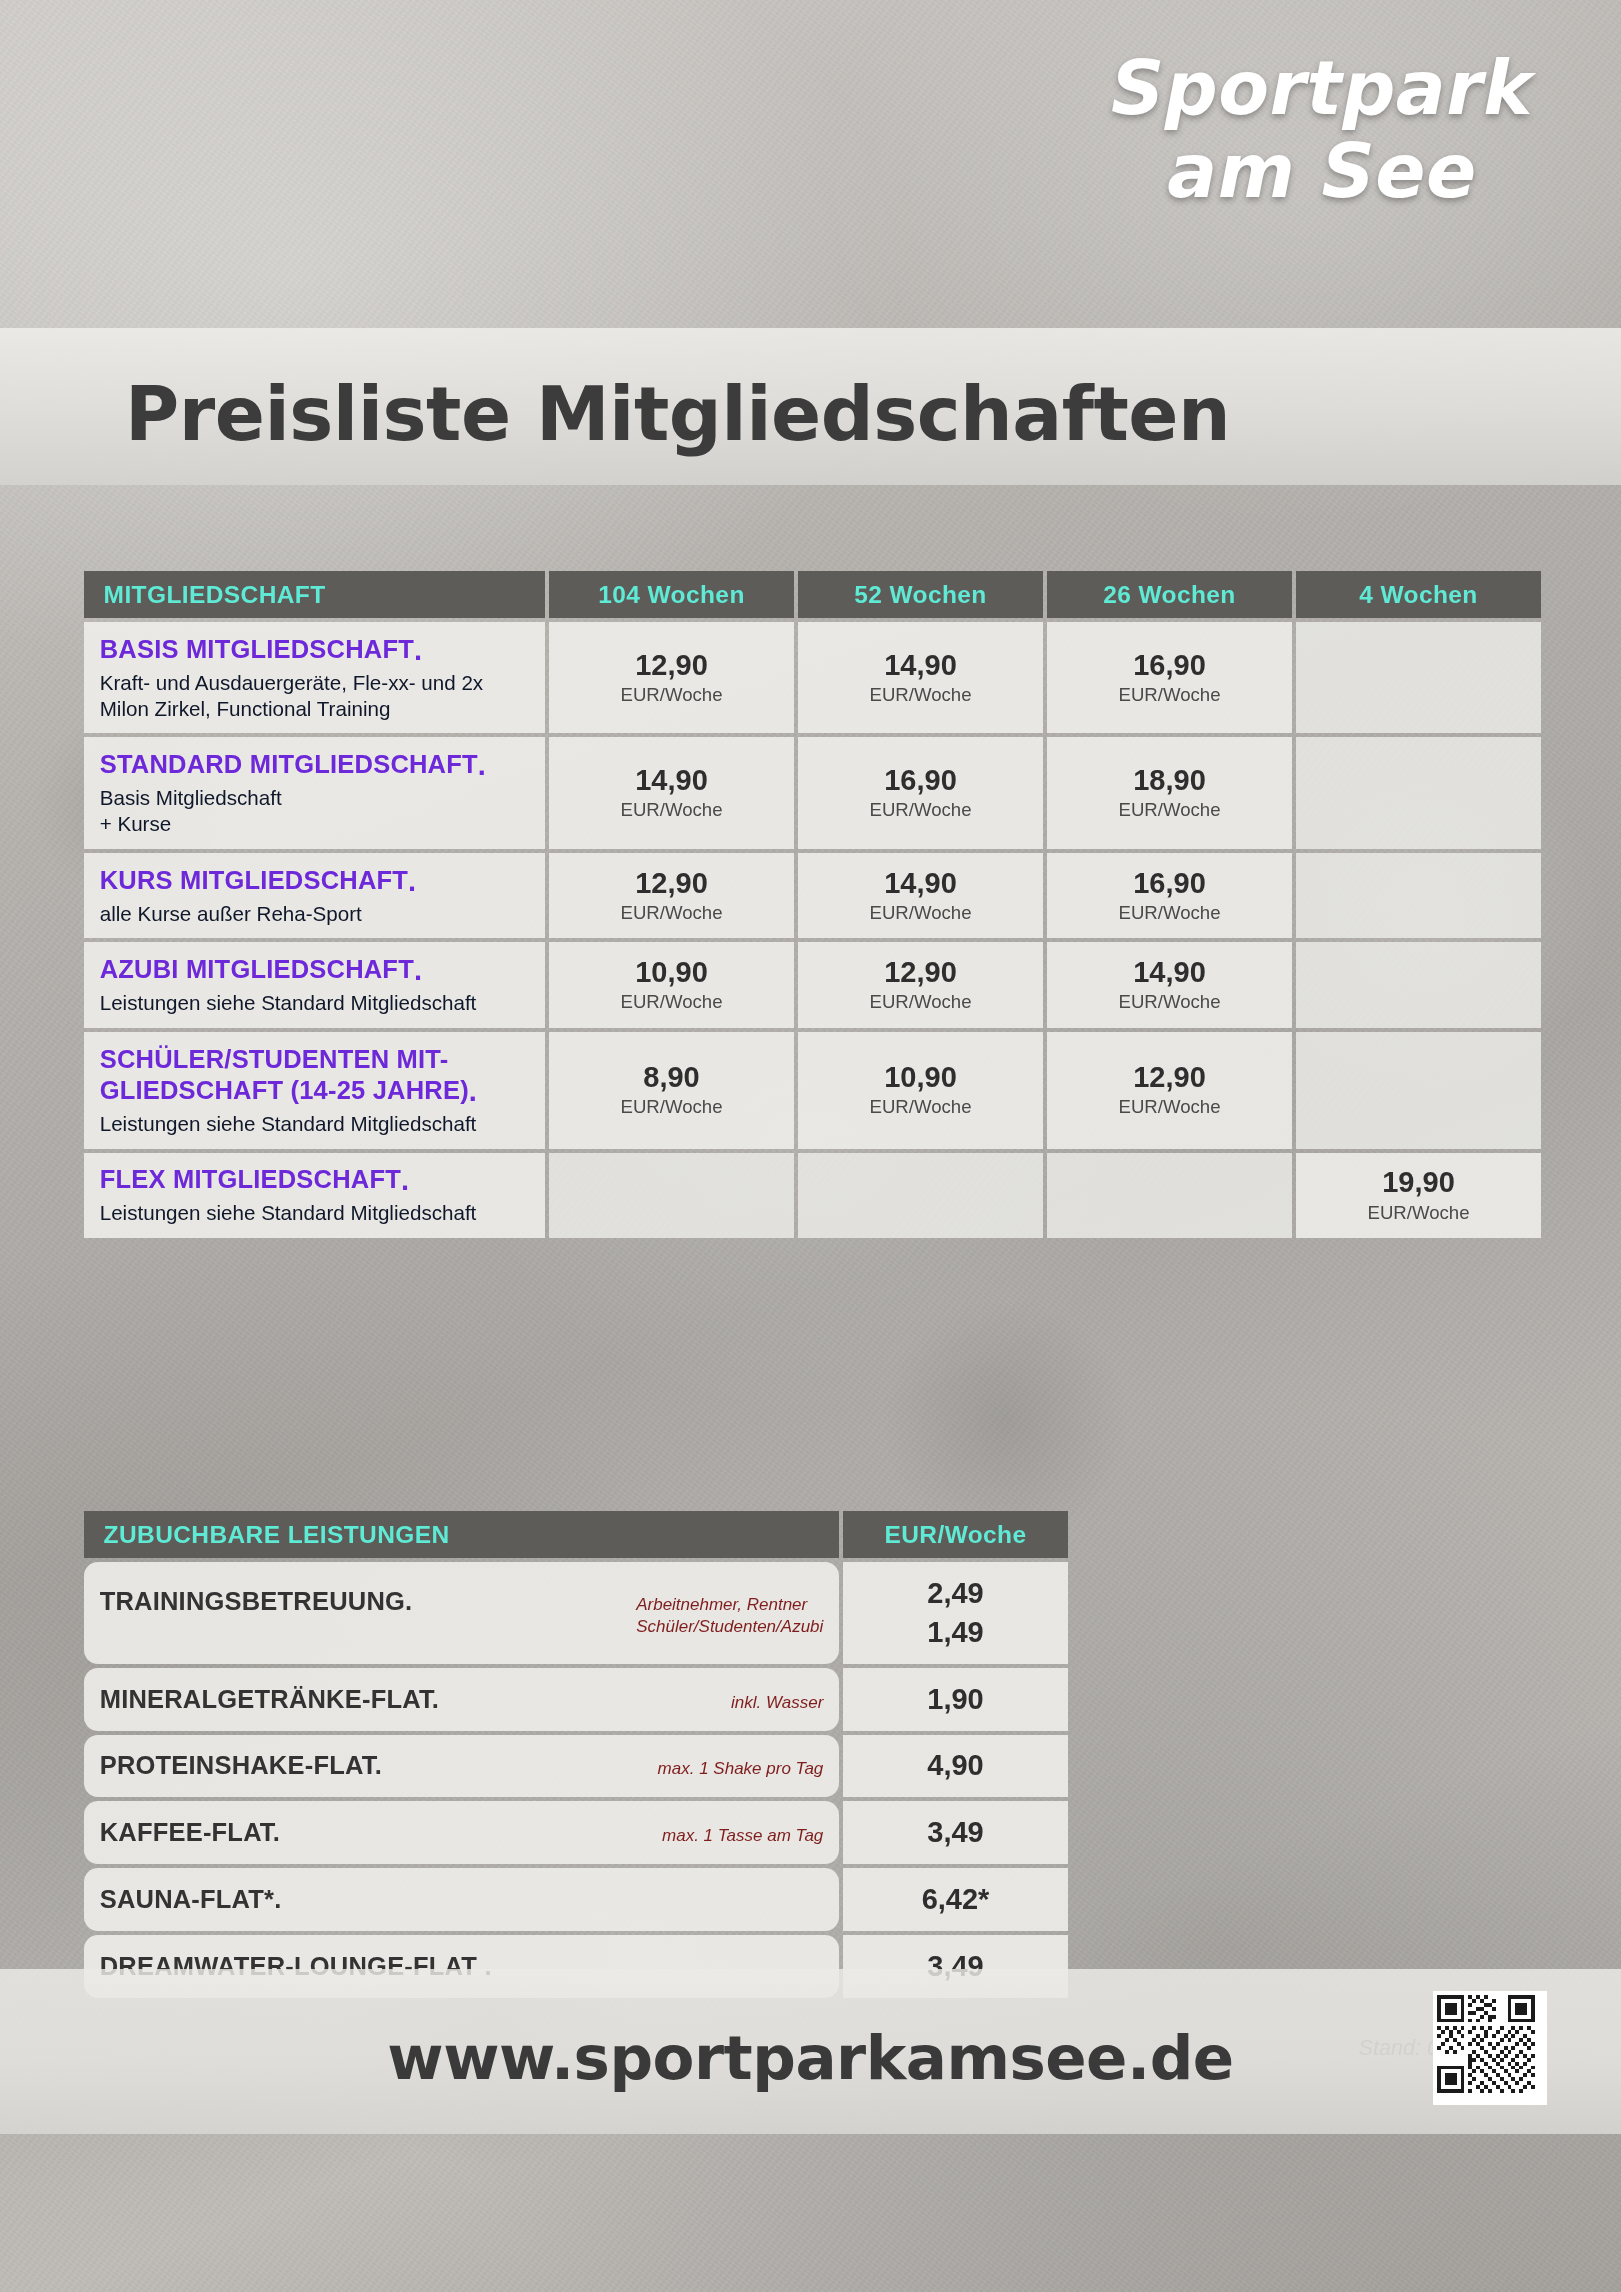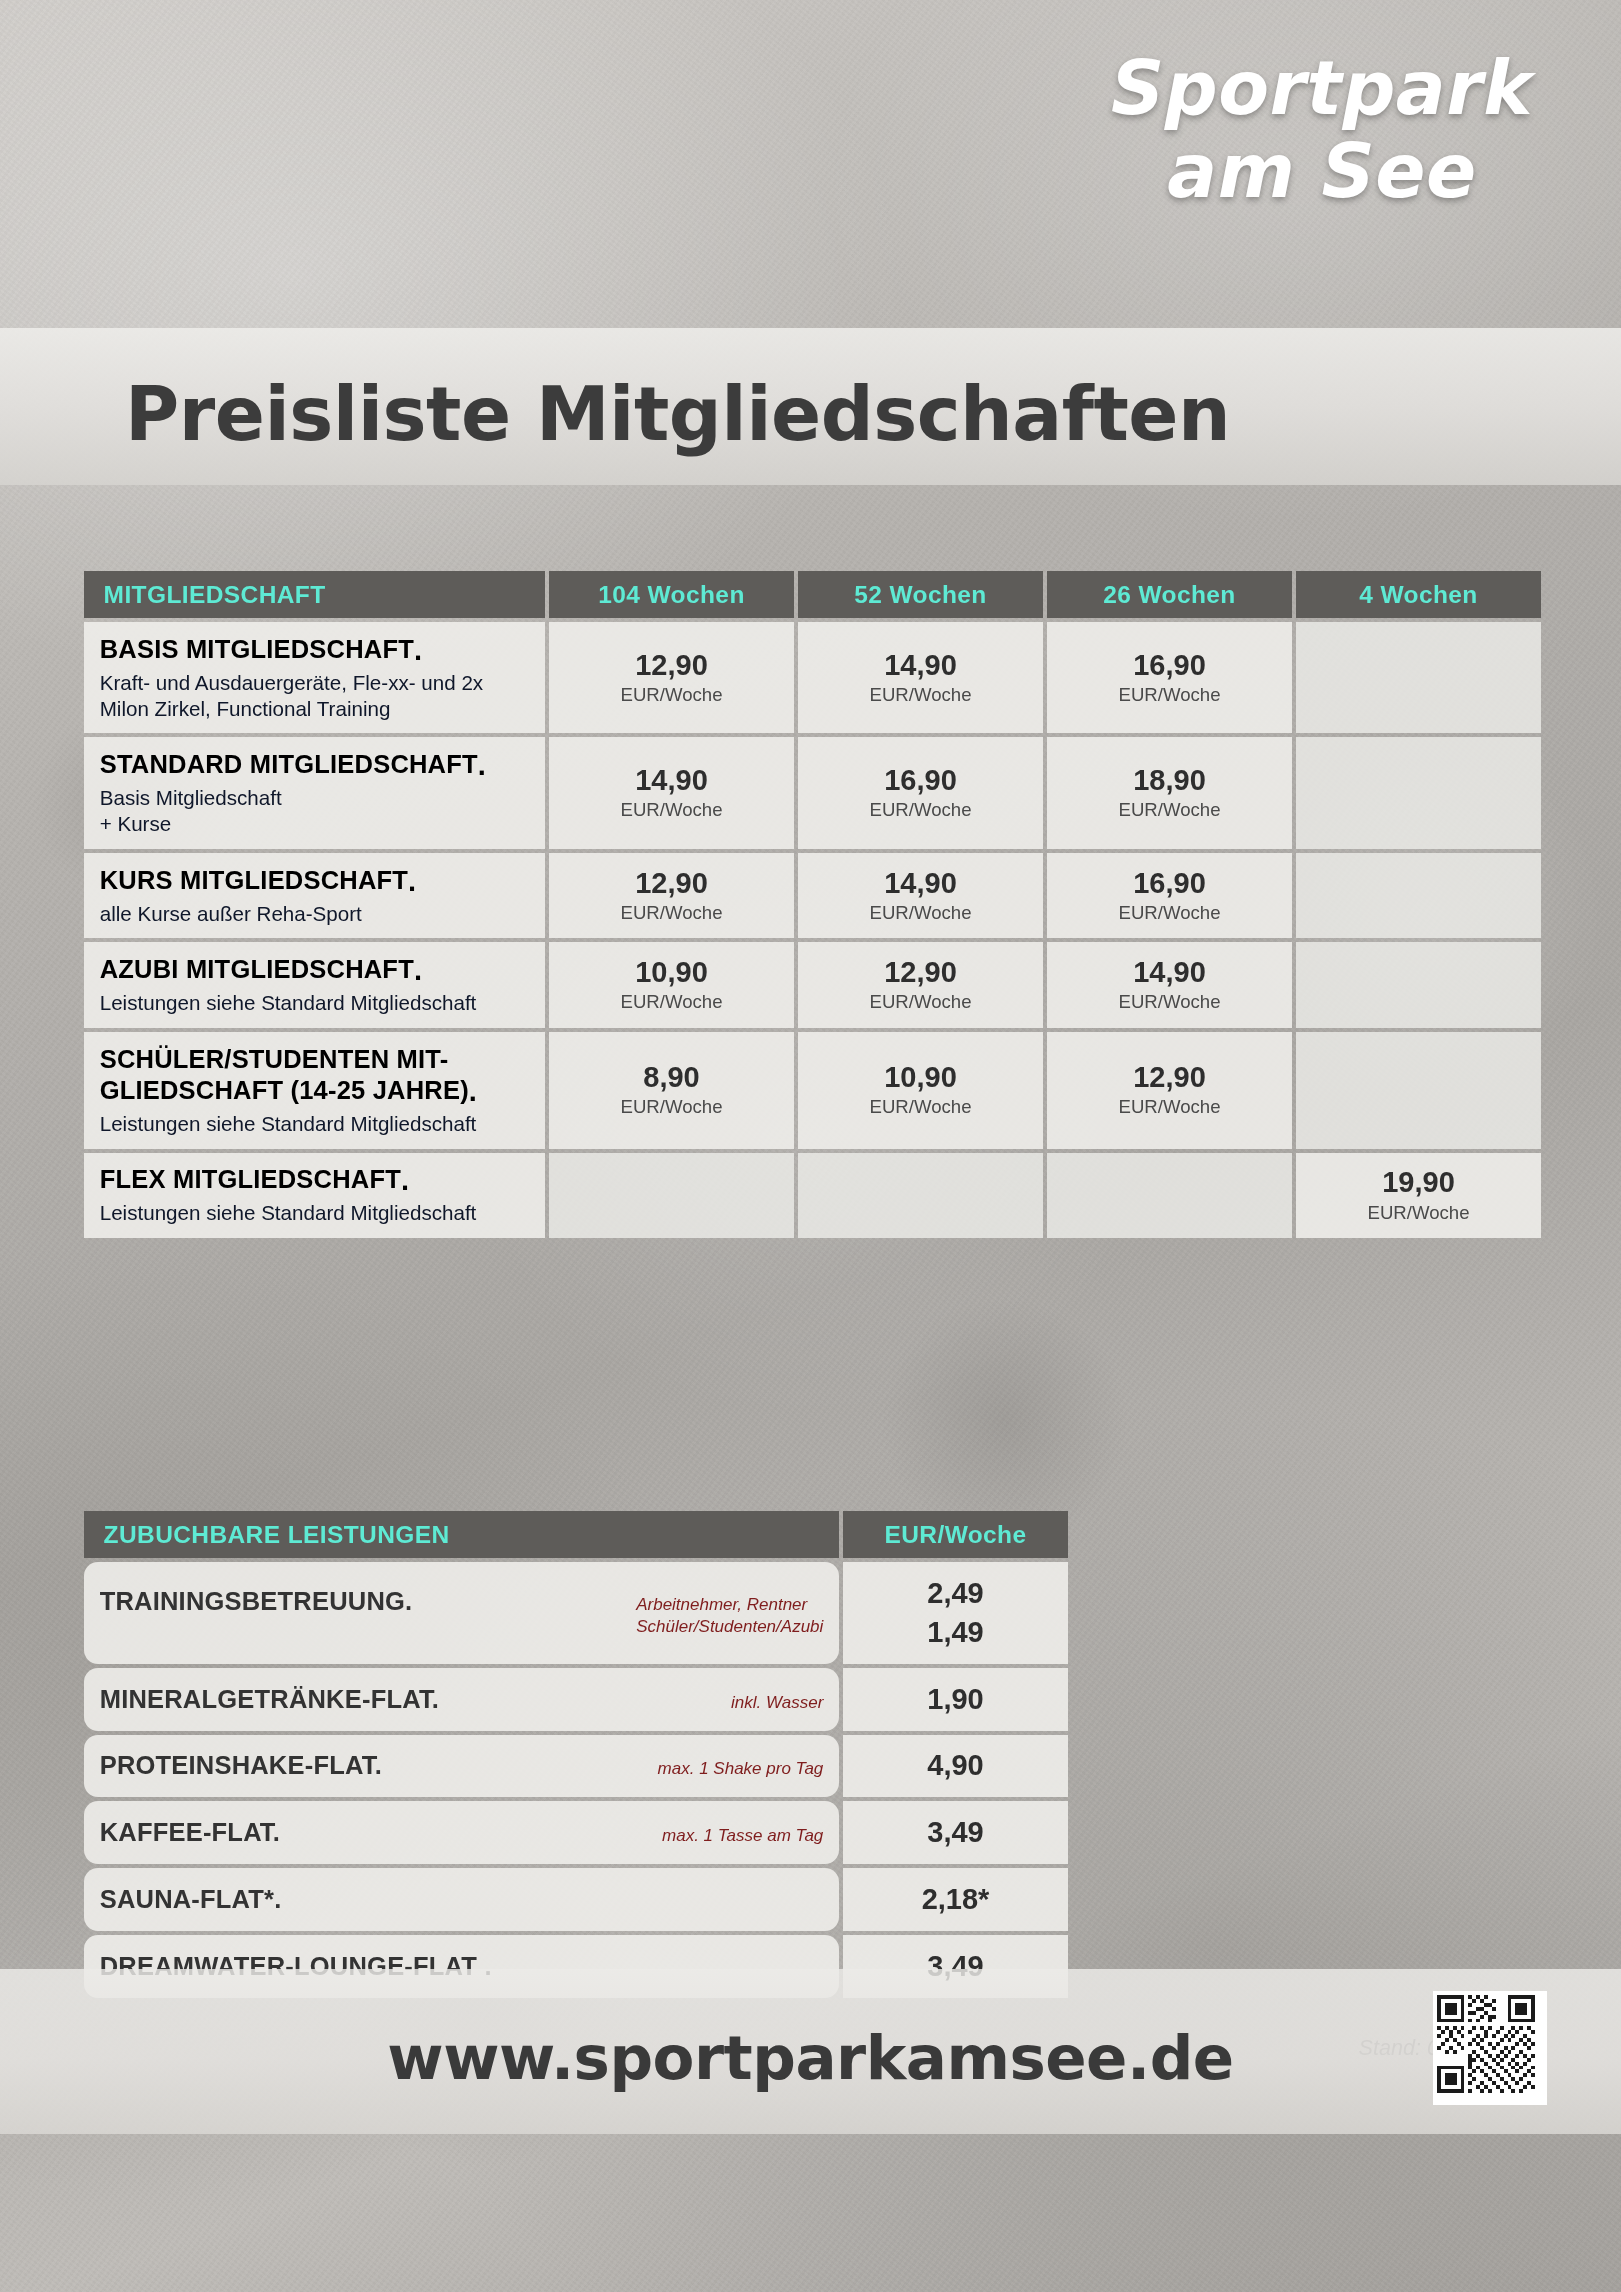--- a/index.html
+++ b/index.html
@@ -126,21 +126,21 @@
     background: rgba(240,239,236,0.88);
     vertical-align: middle;
     padding: 11.8px 15.7px;
     color: #3b3b3b;
   }
   td.empty { background: rgba(238,237,234,0.80); }
 
   .mname {
     font-size: 25.5px;
     font-weight: bold;
-    color: #000000;
+    color: #6d28d9;
     letter-spacing: 0.2px;
     line-height: 1.22;
   }
   .mname .dot {
     font-size: 29px;
     line-height: 0;
     position: relative;
     top: 2px;
   }
   .mdesc {
@@ -459,21 +459,21 @@
           </td>
         </tr>
         <tr>
           <td class="name-cell">
             <div class="addrow">
               <span class="aname"><span>SAUNA-FLAT*</span><span class="dot">.</span></span>
               <span class="adesc"></span>
             </div>
           </td>
           <td class="aprice">
-            <div>2,18*</div>
+            <div>6,42*</div>
           </td>
         </tr>
         <tr>
           <td class="name-cell">
             <div class="addrow">
               <span class="aname"><span>DREAMWATER-LOUNGE-FLAT</span><span class="dot"> .</span></span>
               <span class="adesc"></span>
             </div>
           </td>
           <td class="aprice">

